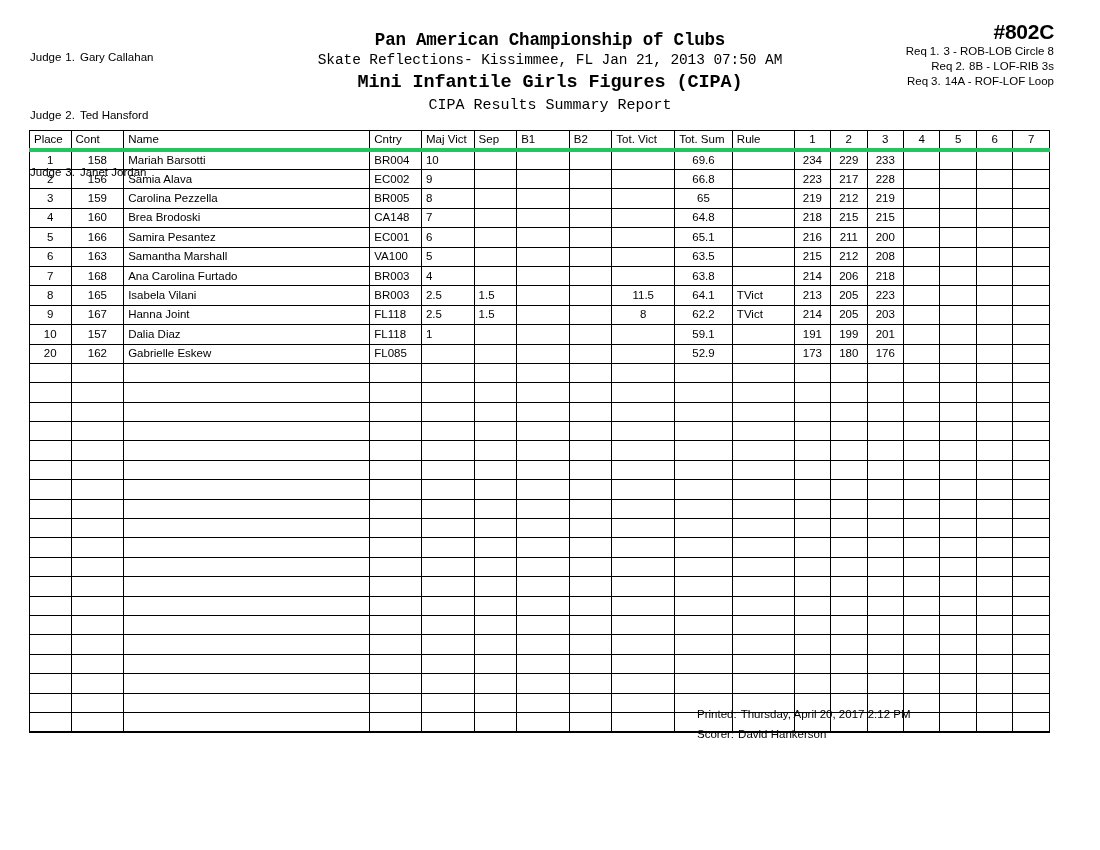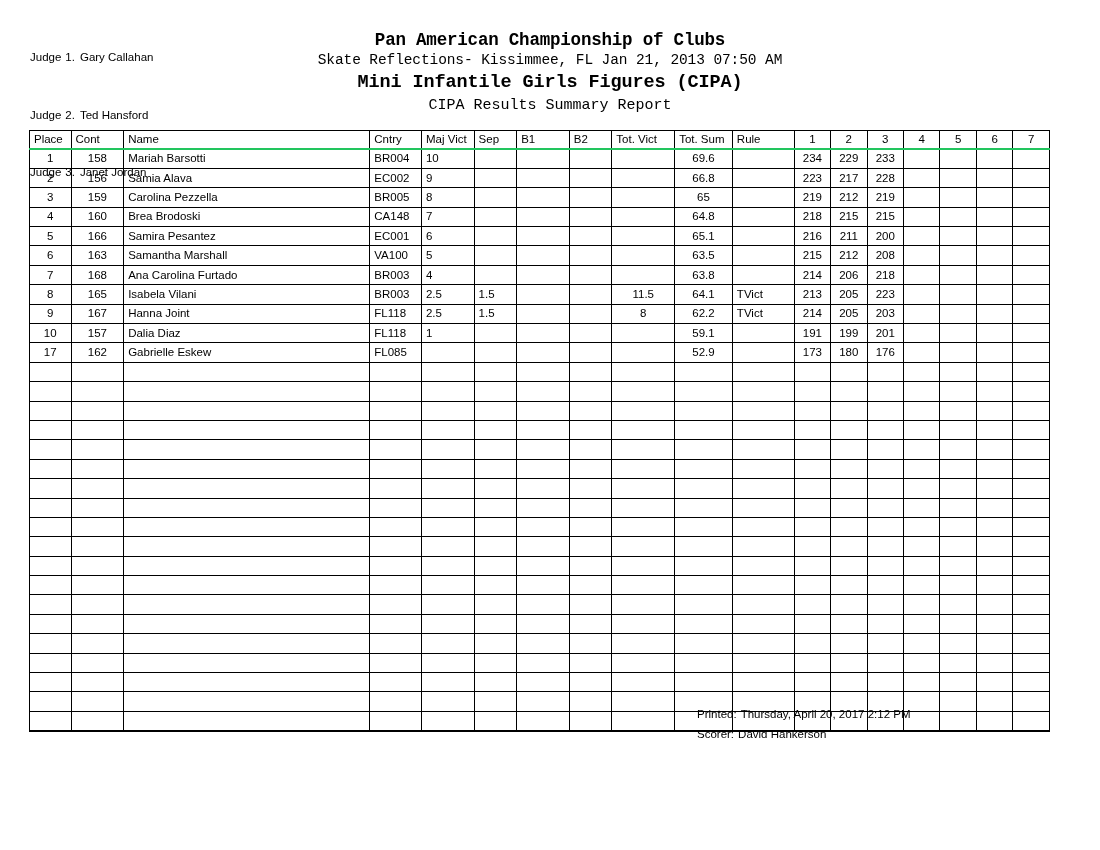--- a/index.html
+++ b/index.html
@@ -103,21 +103,21 @@
     height: 19.4px;
     padding: 0 0 0 4px;
     font-weight: normal;
     text-align: left;
     vertical-align: middle;
     line-height: 17px;
     overflow: hidden;
     white-space: nowrap;
   }
   table.results thead th {
-    border-bottom: 2px solid #22c55e;
+    border-bottom: 4px solid #22c55e;
     height: 15px;
   }
   table.results tbody tr:last-child td {
     border-bottom: 2px solid #000000;
   }
   
   .c-place, .c-cont, .c-tvict, .c-tsum,
   .c-j1, .c-j2, .c-j3, .c-j4, .c-j5, .c-j6, .c-j7 {
     text-align: center !important;
     padding-left: 0 !important;
@@ -155,20 +155,32 @@
     </div>
   </div>
 
   <div class="title-block">
     <div class="title-main">Pan American Championship of Clubs</div>
     <div class="title-venue">Skate Reflections- Kissimmee, FL  Jan 21, 2013  07:50 AM</div>
     <div class="title-event">Mini Infantile Girls Figures (CIPA)</div>
     <div class="title-report">CIPA Results Summary Report</div>
   </div>
 
+  <div class="req-block">
+    <div class="req-code">#802C</div>
+    <div class="req-line">
+      <span class="rlabel">Req</span><span class="rnum">1.</span><span class="rtext">3 - ROB-LOB Circle 8</span>
+    </div>
+    <div class="req-line">
+      <span class="rlabel">Req</span><span class="rnum">2.</span><span class="rtext">8B - LOF-RIB 3s</span>
+    </div>
+    <div class="req-line">
+      <span class="rlabel">Req</span><span class="rnum">3.</span><span class="rtext">14A - ROF-LOF Loop</span>
+    </div>
+  </div>
 
 </div>
 
 <div class="table-wrap">
   <table class="results">
     <colgroup>
       <col style="width:41px">
       <col style="width:52px">
       <col style="width:243px">
       <col style="width:51px">
@@ -404,21 +416,21 @@
           <td></td>
           <td class="c-j1">191</td>
           <td class="c-j2">199</td>
           <td class="c-j3">201</td>
           <td class="c-j4"></td>
           <td class="c-j5"></td>
           <td class="c-j6"></td>
           <td class="c-j7"></td>
         </tr>
         <tr>
-          <td class="c-place">17</td>
+          <td class="c-place">20</td>
           <td class="c-cont">162</td>
           <td>Gabrielle Eskew</td>
           <td>FL085</td>
           <td></td>
           <td></td>
           <td></td>
           <td></td>
           <td class="c-tvict"></td>
           <td class="c-tsum">52.9</td>
           <td></td>

